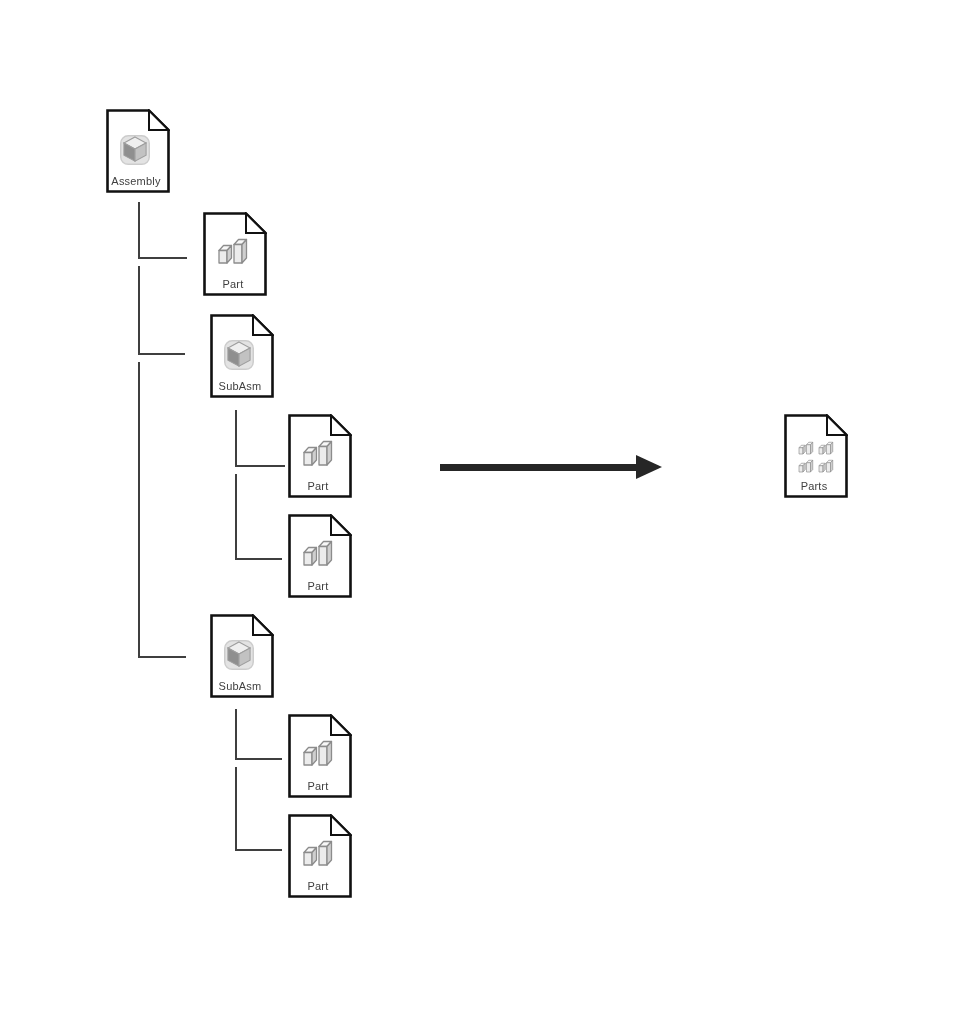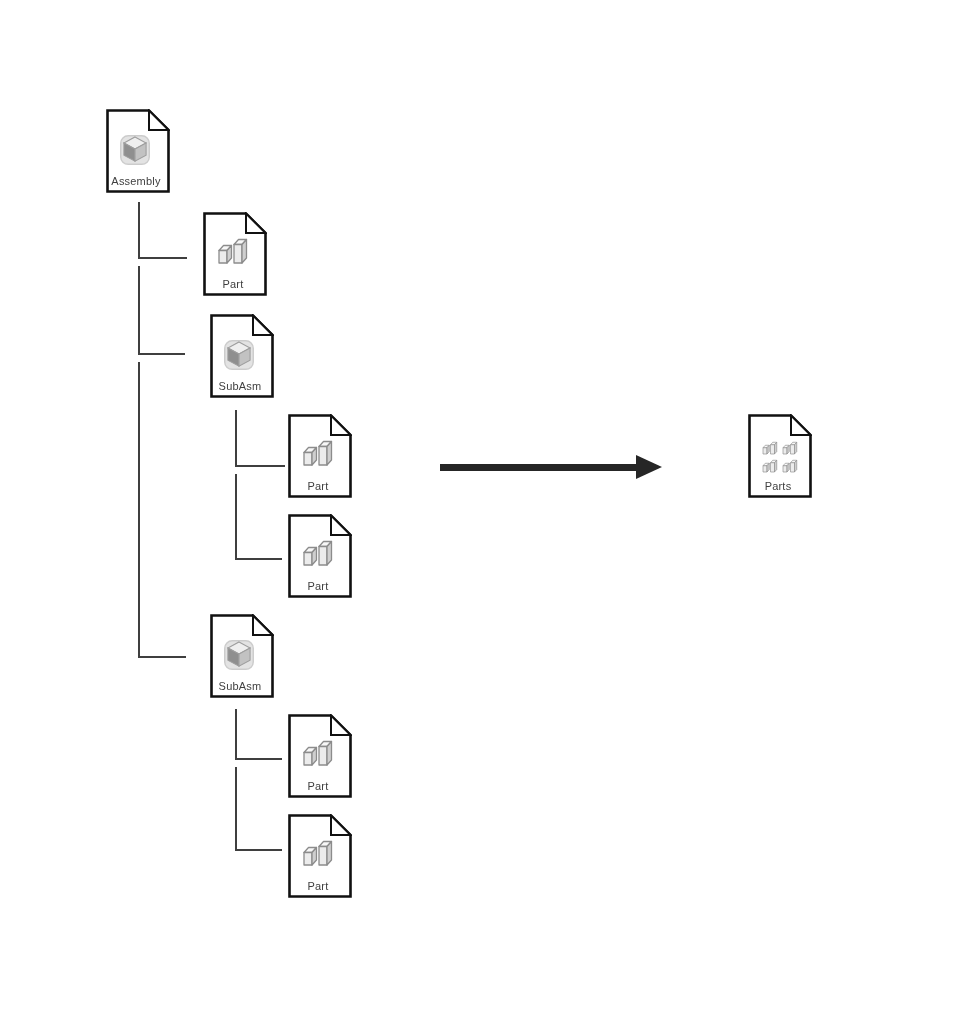--- a/index.html
+++ b/index.html
@@ -144,21 +144,21 @@
         <use href="#sym-page"></use>
       </svg>
     <span class="glyph" style="left:12px;top:23px;">
       <svg width="36" height="34">
           <use href="#sym-part" width="36" height="34"></use>
         </svg>
     </span>
     <span class="doc-label">Part</span>
   </div>
 
-  <div class="doc-node" style="left:748px;top:414px;">
+  <div class="doc-node" style="left:784px;top:414px;">
     <svg class="page-svg" width="64" height="84">
         <use href="#sym-page"></use>
       </svg>
     <span class="glyph" style="left:13px;top:26px;">
       <svg width="38" height="38">
         <use href="#sym-part" x="0" y="0" width="18" height="17"></use>
         <use href="#sym-part" x="20" y="0" width="18" height="17"></use>
         <use href="#sym-part" x="0" y="18" width="18" height="17"></use>
         <use href="#sym-part" x="20" y="18" width="18" height="17"></use>
       </svg>

